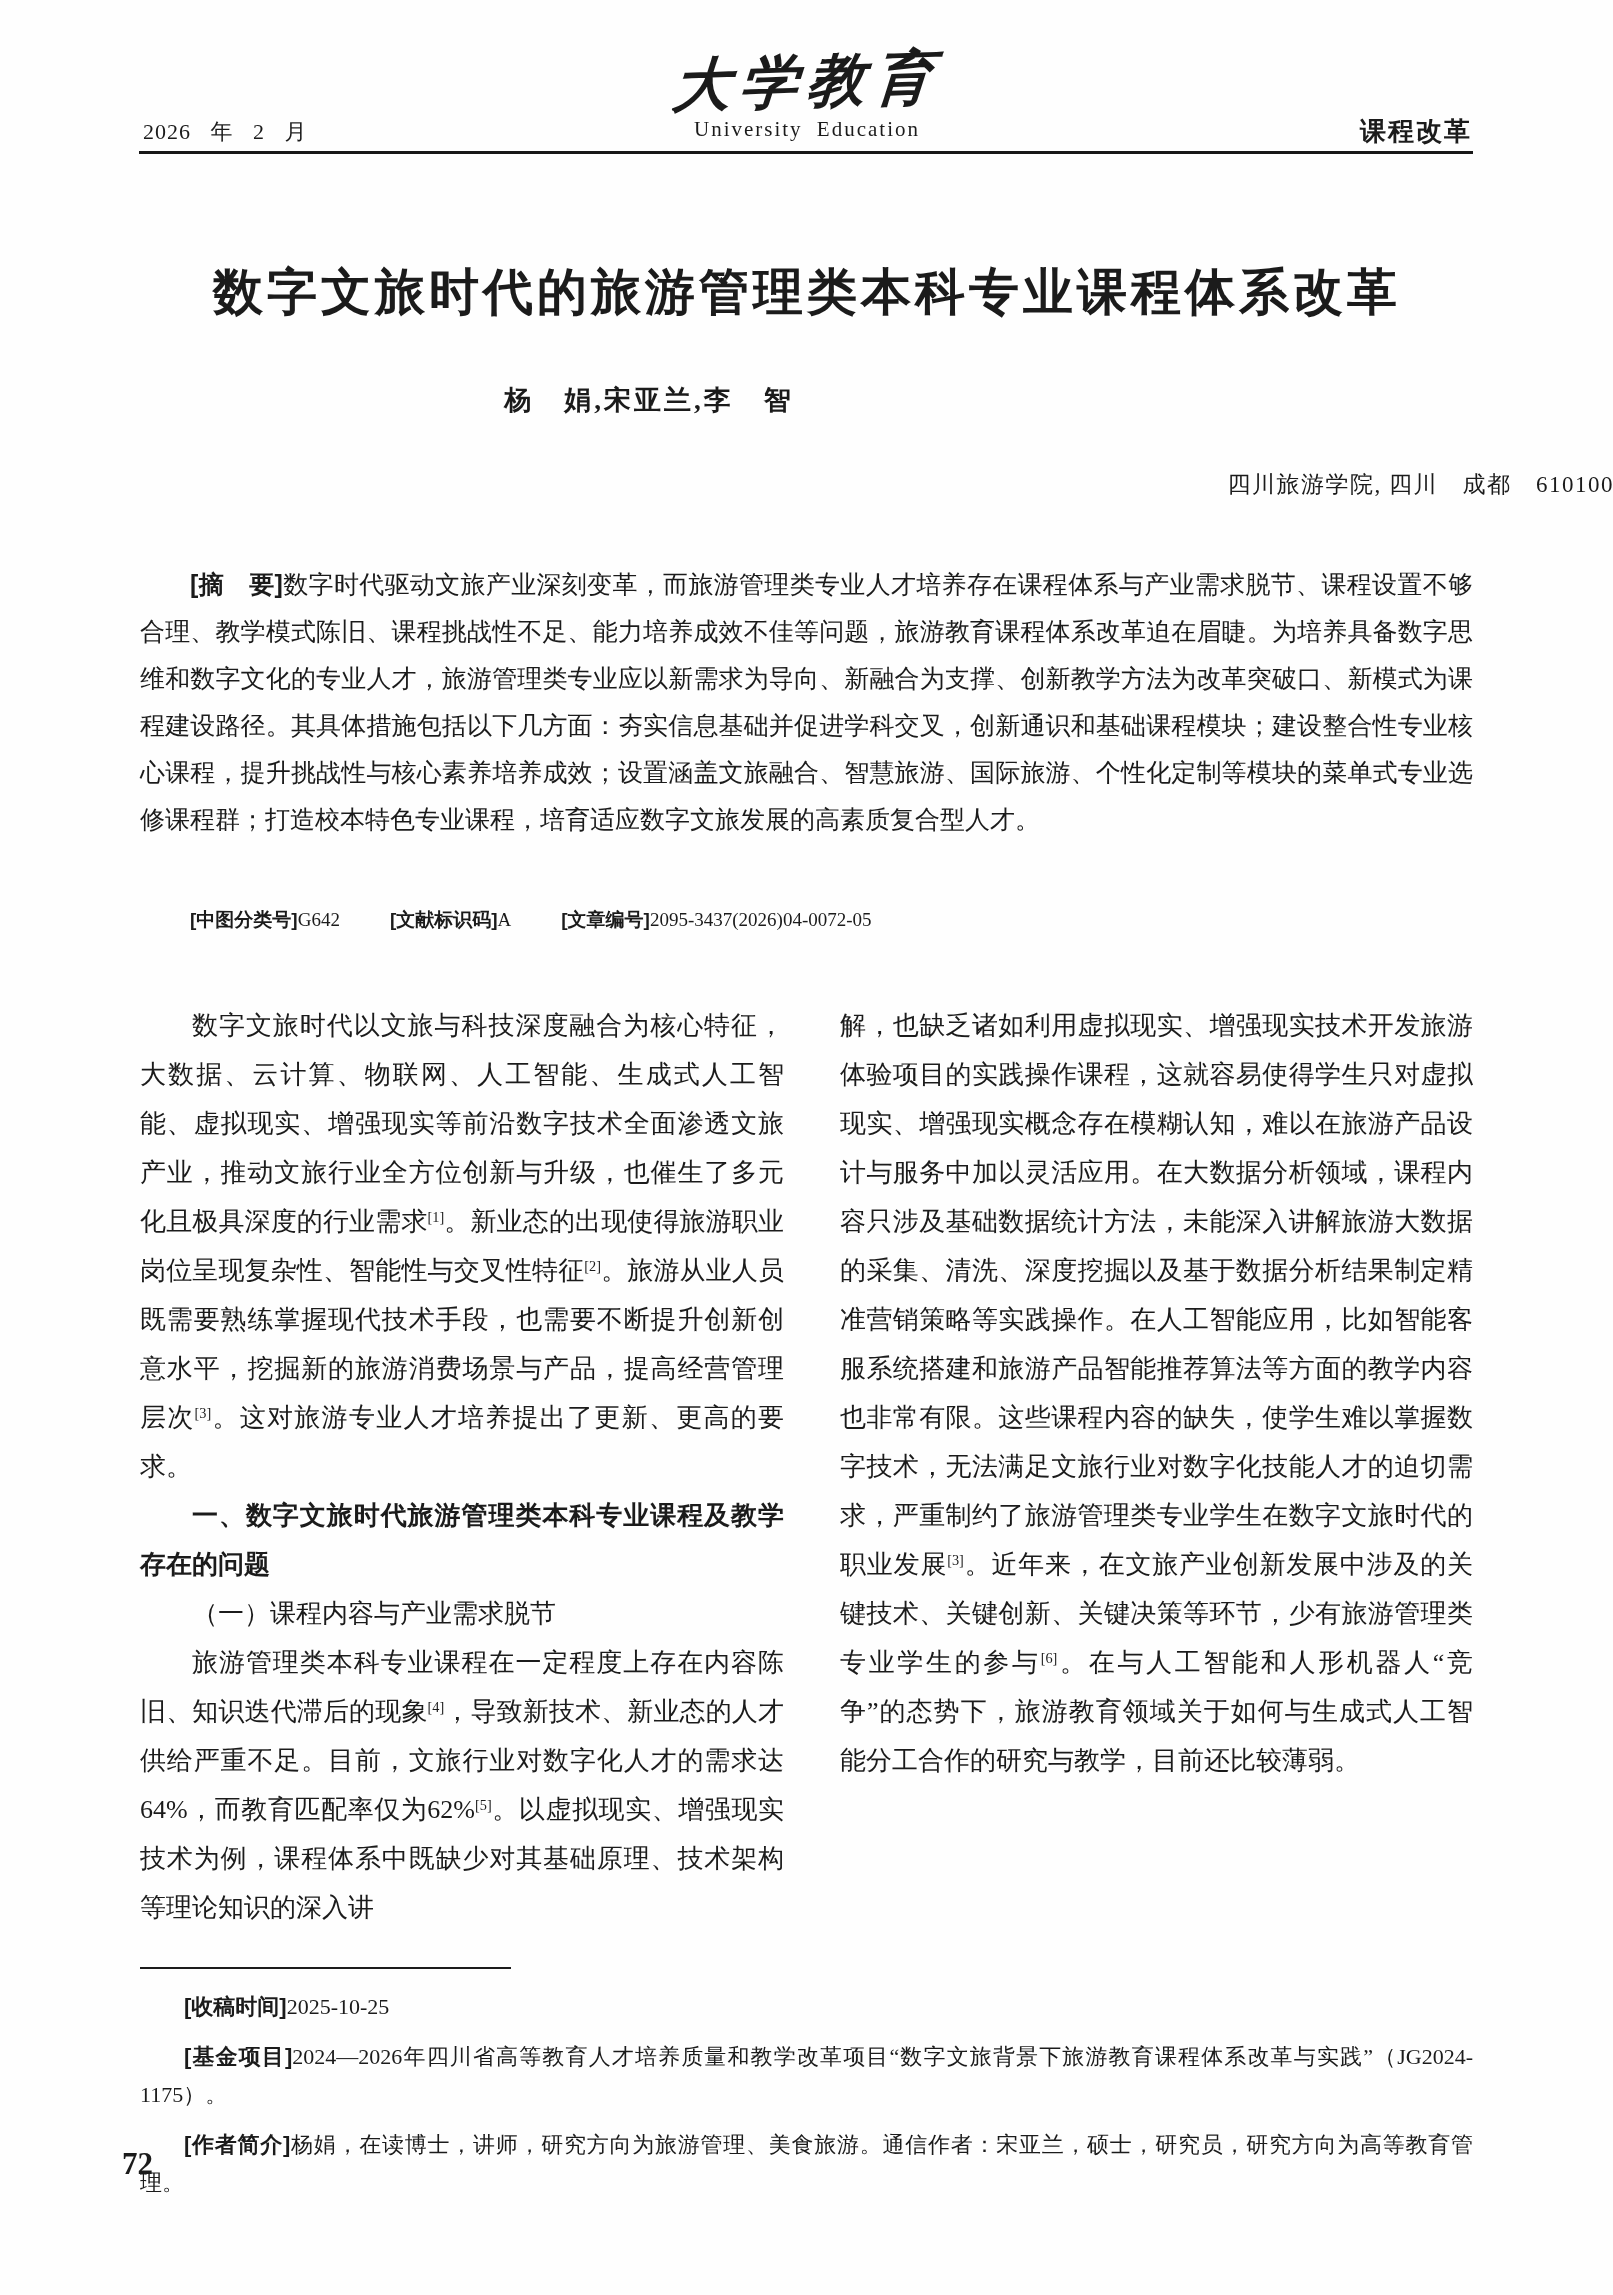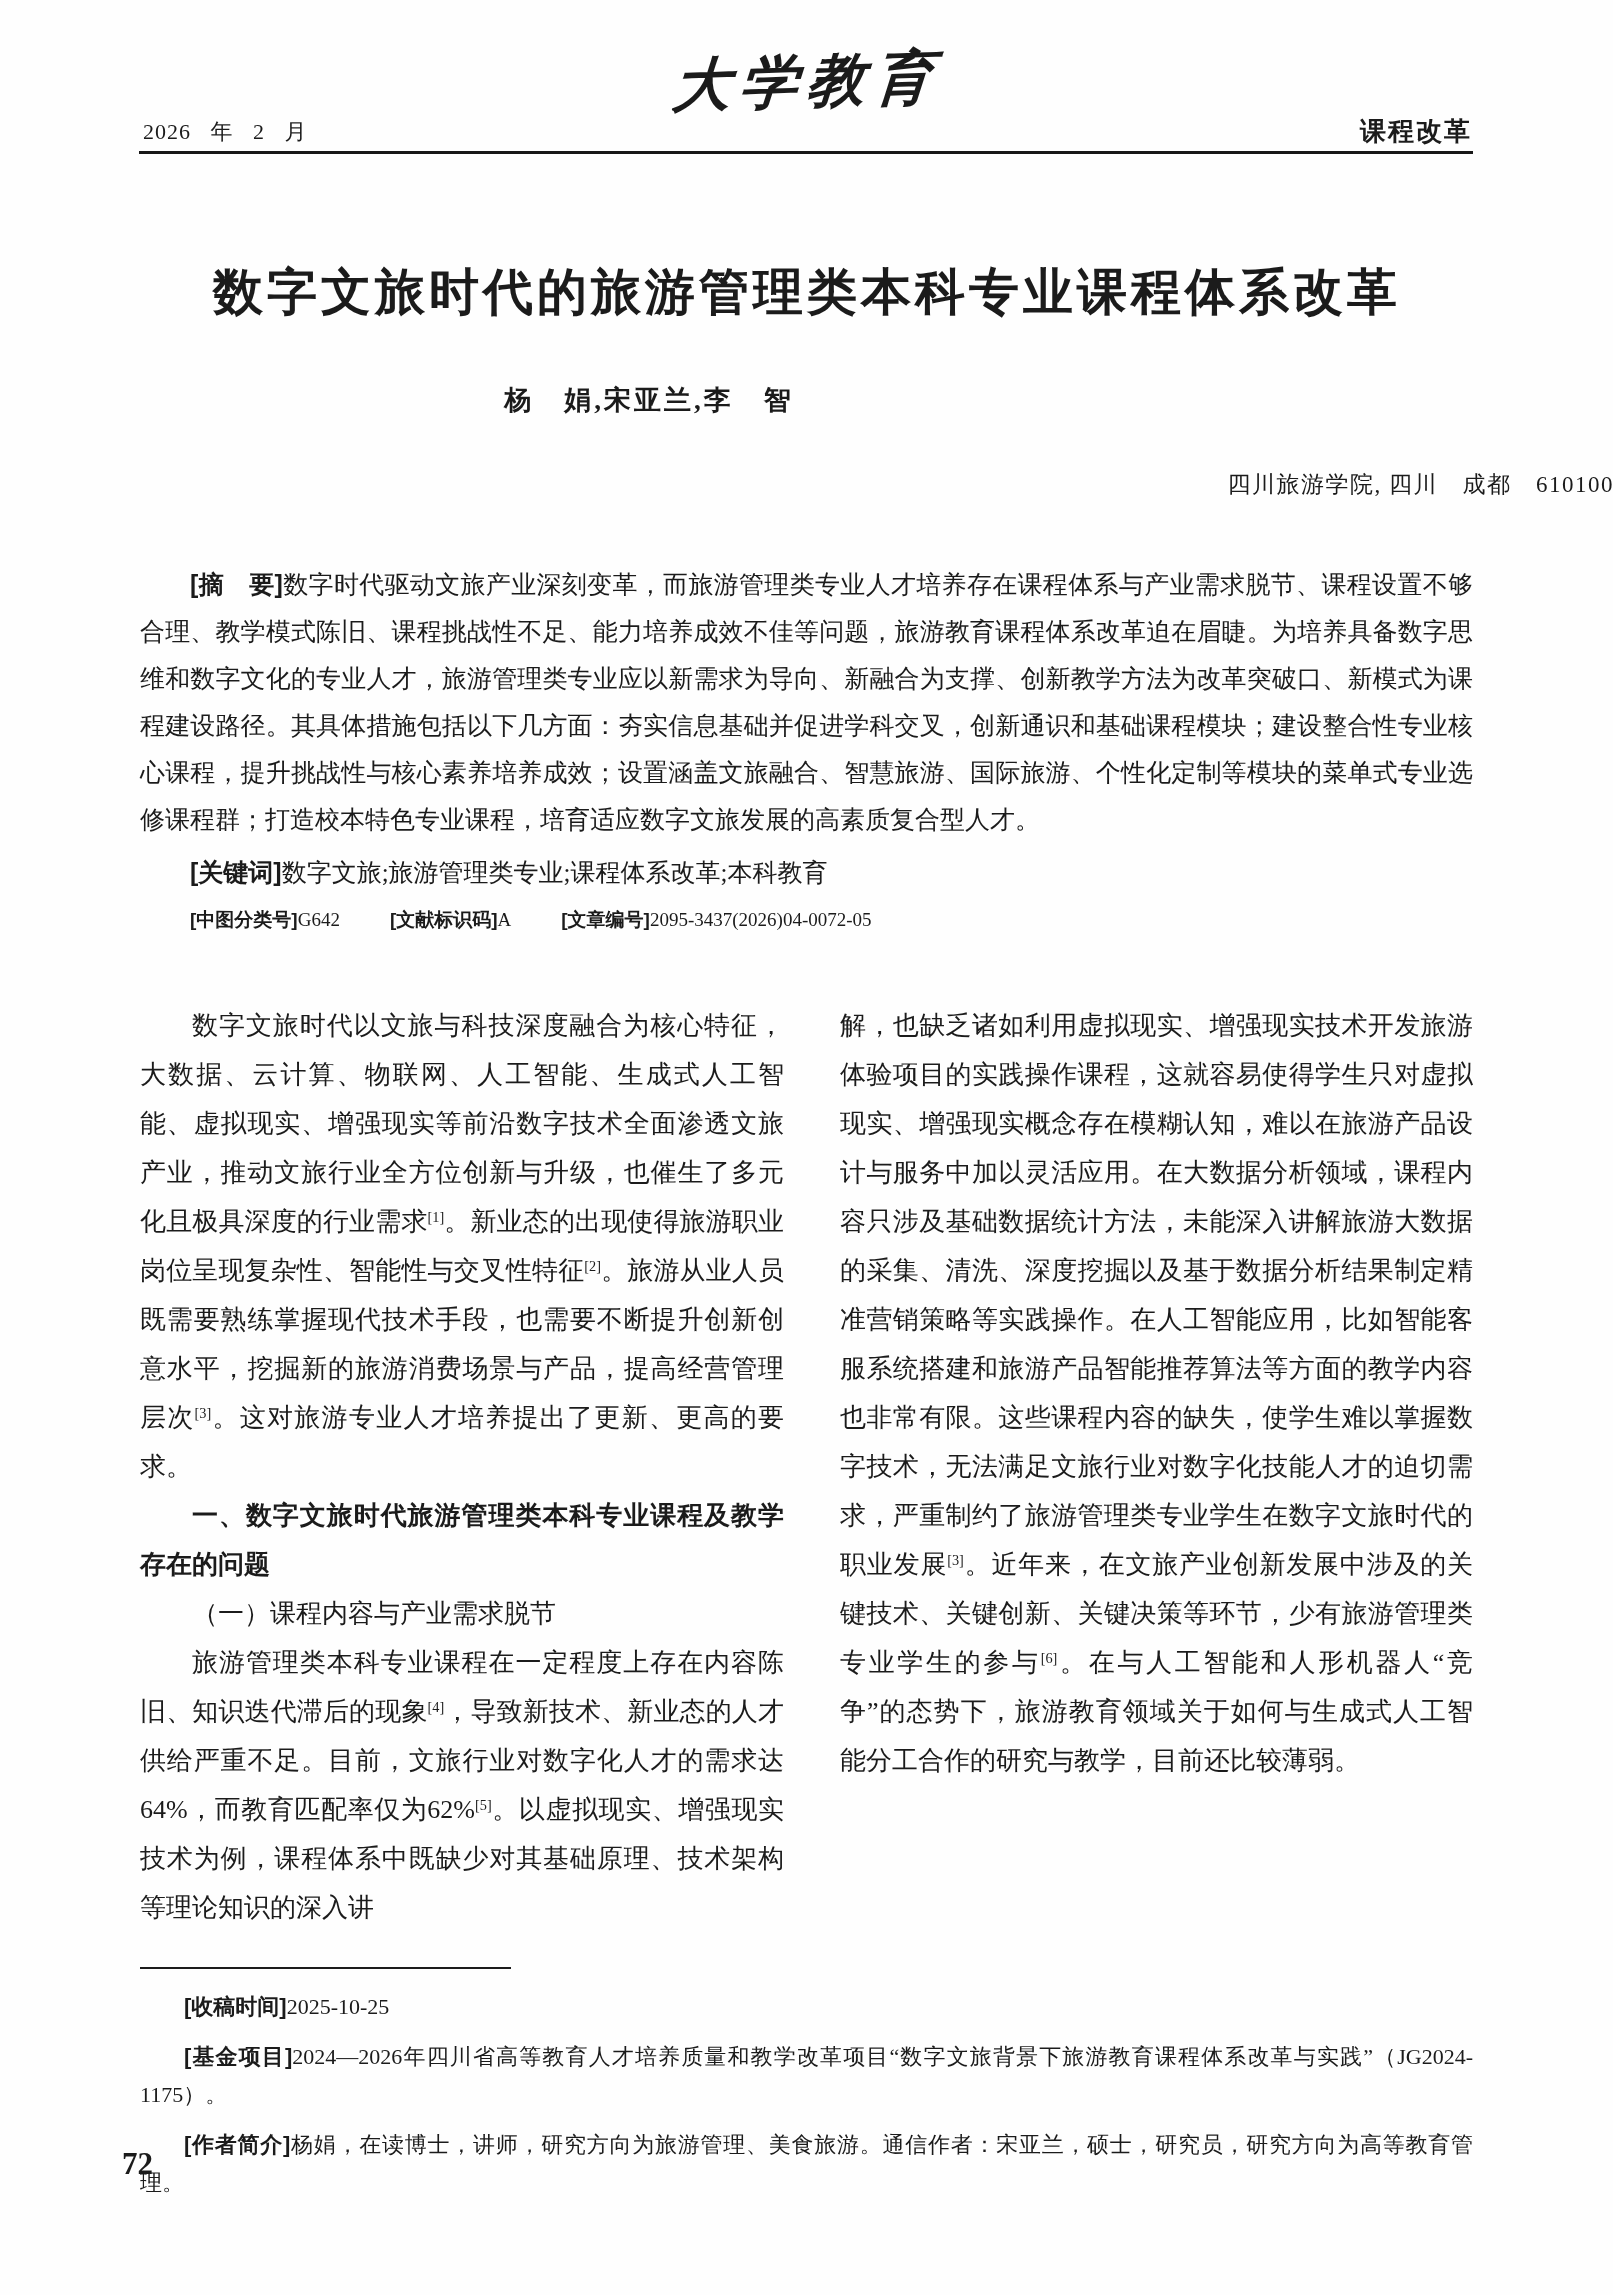--- a/index.html
+++ b/index.html
@@ -120,35 +120,35 @@
 </style>
 </head>
 <body>
 
 <div class="page">
 
   <div class="hdr-left">2026 年 2 月</div>
 
   <div class="hdr-center">
     <div class="logo">大学教育</div>
+    <div class="logo-sub">University Education</div>
   </div>
 
   <div class="hdr-right">课程改革</div>
 
   <div class="hdr-rule"></div>
 
   <div class="title">数字文旅时代的旅游管理类本科专业课程体系改革</div>
 
   <div class="authors">杨　娟,宋亚兰,李　智</div>
 
   <div class="affiliation">四川旅游学院, 四川　成都　610100</div>
 
   <div class="abstract"><span class="blabel">[摘　要]</span><span>数字时代驱动文旅产业深刻变革，而旅游管理类专业人才培养存在课程体系与产业需求脱节、课程设置不够合理、教学模式陈旧、课程挑战性不足、能力培养成效不佳等问题，旅游教育课程体系改革迫在眉睫。为培养具备数字思维和数字文化的专业人才，旅游管理类专业应以新需求为导向、新融合为支撑、创新教学方法为改革突破口、新模式为课程建设路径。其具体措施包括以下几方面：夯实信息基础并促进学科交叉，创新通识和基础课程模块；建设整合性专业核心课程，提升挑战性与核心素养培养成效；设置涵盖文旅融合、智慧旅游、国际旅游、个性化定制等模块的菜单式专业选修课程群；打造校本特色专业课程，培育适应数字文旅发展的高素质复合型人才。</span></div>
 
-  <div class="keywords"><span class="blabel">[关键词]</span><span>数字文旅;旅游管理类专业;课程体系改革;本科教育</span></div>
 
   <div class="classification" id="classification"><span class="clc-item"><span class="blabel">[中图分类号]</span><span>G642</span></span><span class="clc-item"><span class="blabel">[文献标识码]</span><span>A</span></span><span class="clc-item"><span class="blabel">[文章编号]</span><span>2095-3437(2026)04-0072-05</span></span></div>
 
   <div class="col col-left" id="col-left">
       <div class="bpara para">数字文旅时代以文旅与科技深度融合为核心特征，大数据、云计算、物联网、人工智能、生成式人工智能、虚拟现实、增强现实等前沿数字技术全面渗透文旅产业，推动文旅行业全方位创新与升级，也催生了多元化且极具深度的行业需求<sup class="ref">[1]</sup>。新业态的出现使得旅游职业岗位呈现复杂性、智能性与交叉性特征<sup class="ref">[2]</sup>。旅游从业人员既需要熟练掌握现代技术手段，也需要不断提升创新创意水平，挖掘新的旅游消费场景与产品，提高经营管理层次<sup class="ref">[3]</sup>。这对旅游专业人才培养提出了更新、更高的要求。</div>
       <div class="bpara heading">一、数字文旅时代旅游管理类本科专业课程及教学存在的问题</div>
       <div class="bpara subheading">（一）课程内容与产业需求脱节</div>
       <div class="bpara para">旅游管理类本科专业课程在一定程度上存在内容陈旧、知识迭代滞后的现象<sup class="ref">[4]</sup>，导致新技术、新业态的人才供给严重不足。目前，文旅行业对数字化人才的需求达64%，而教育匹配率仅为62%<sup class="ref">[5]</sup>。以虚拟现实、增强现实技术为例，课程体系中既缺少对其基础原理、技术架构等理论知识的深入讲</div>
     </div>
 

